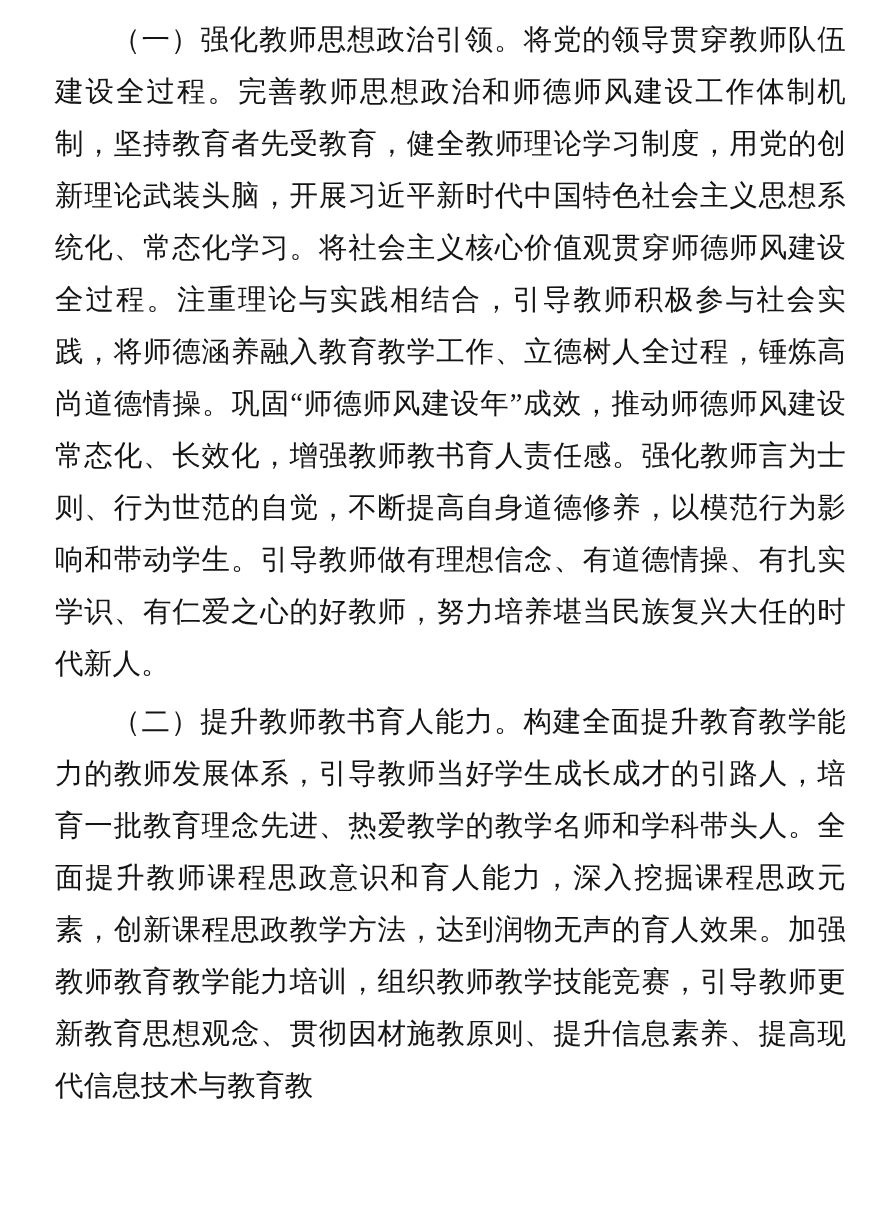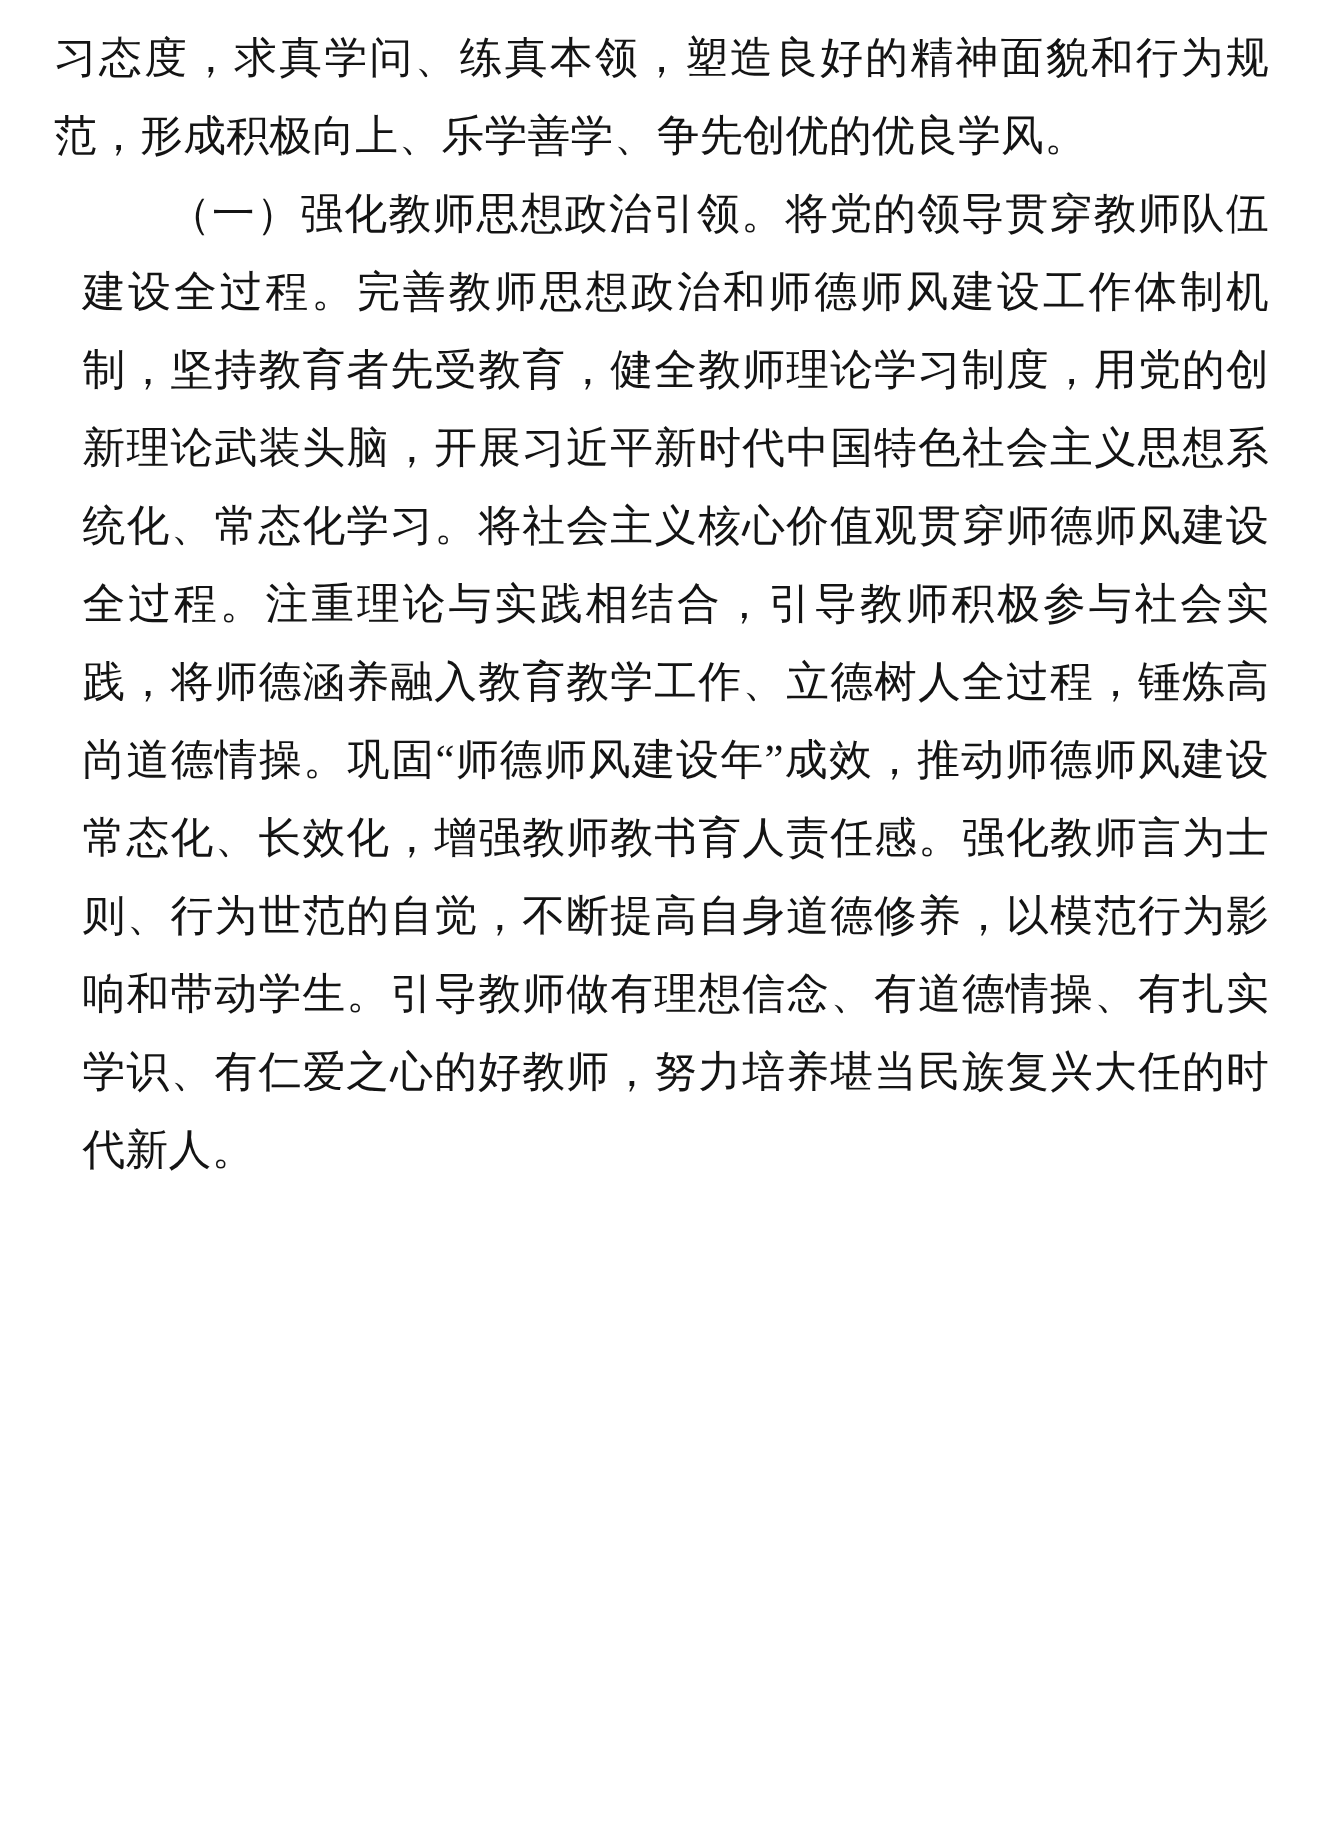--- a/index.html
+++ b/index.html
@@ -45,17 +45,17 @@
   }
   .spacer {
     height: 6px;
   }
 </style>
 </head>
 <body>
 
 <div class="page">
   <div class="doc-body">
-    <p class="para">习态度，求真学问、练真本领，塑造良好的精神面貌和行为规范，形成积极向上、乐学善学、争先创优的优良学风。</p>
     <p class="indent2">（一）强化教师思想政治引领。将党的领导贯穿教师队伍建设全过程。完善教师思想政治和师德师风建设工作体制机制，坚持教育者先受教育，健全教师理论学习制度，用党的创新理论武装头脑，开展习近平新时代中国特色社会主义思想系统化、常态化学习。将社会主义核心价值观贯穿师德师风建设全过程。注重理论与实践相结合，引导教师积极参与社会实践，将师德涵养融入教育教学工作、立德树人全过程，锤炼高尚道德情操。巩固“师德师风建设年”成效，推动师德师风建设常态化、长效化，增强教师教书育人责任感。强化教师言为士则、行为世范的自觉，不断提高自身道德修养，以模范行为影响和带动学生。引导教师做有理想信念、有道德情操、有扎实学识、有仁爱之心的好教师，努力培养堪当民族复兴大任的时代新人。</p>
     <div class="spacer"></div>
+    <p class="indent2">（二）提升教师教书育人能力。构建全面提升教育教学能力的教师发展体系，引导教师当好学生成长成才的引路人，培育一批教育理念先进、热爱教学的教学名师和学科带头人。全面提升教师课程思政意识和育人能力，深入挖掘课程思政元素，创新课程思政教学方法，达到润物无声的育人效果。加强教师教育教学能力培训，组织教师教学技能竞赛，引导教师更新教育思想观念、贯彻因材施教原则、提升信息素养、提高现代信息技术与教育教</p>
   </div>
 </div>
 
 </body></html>

